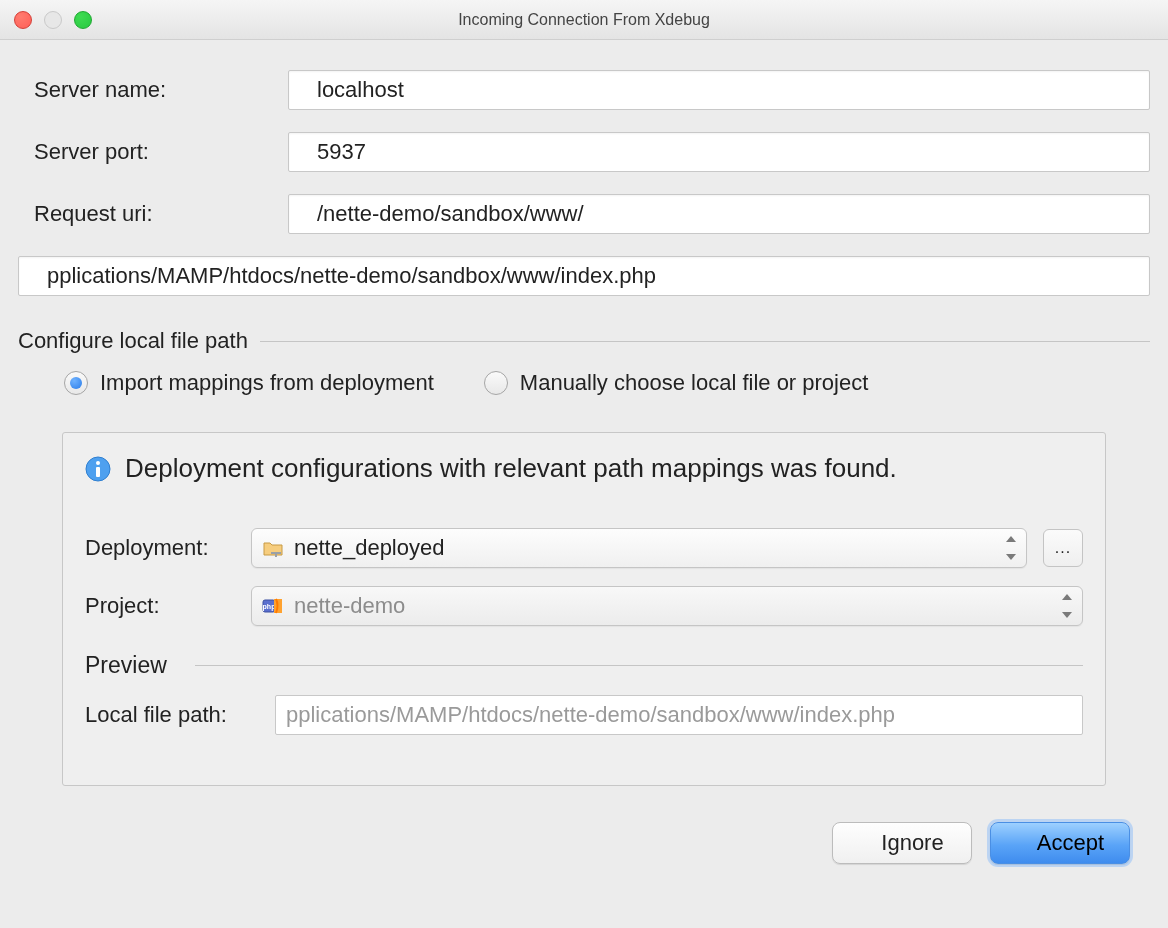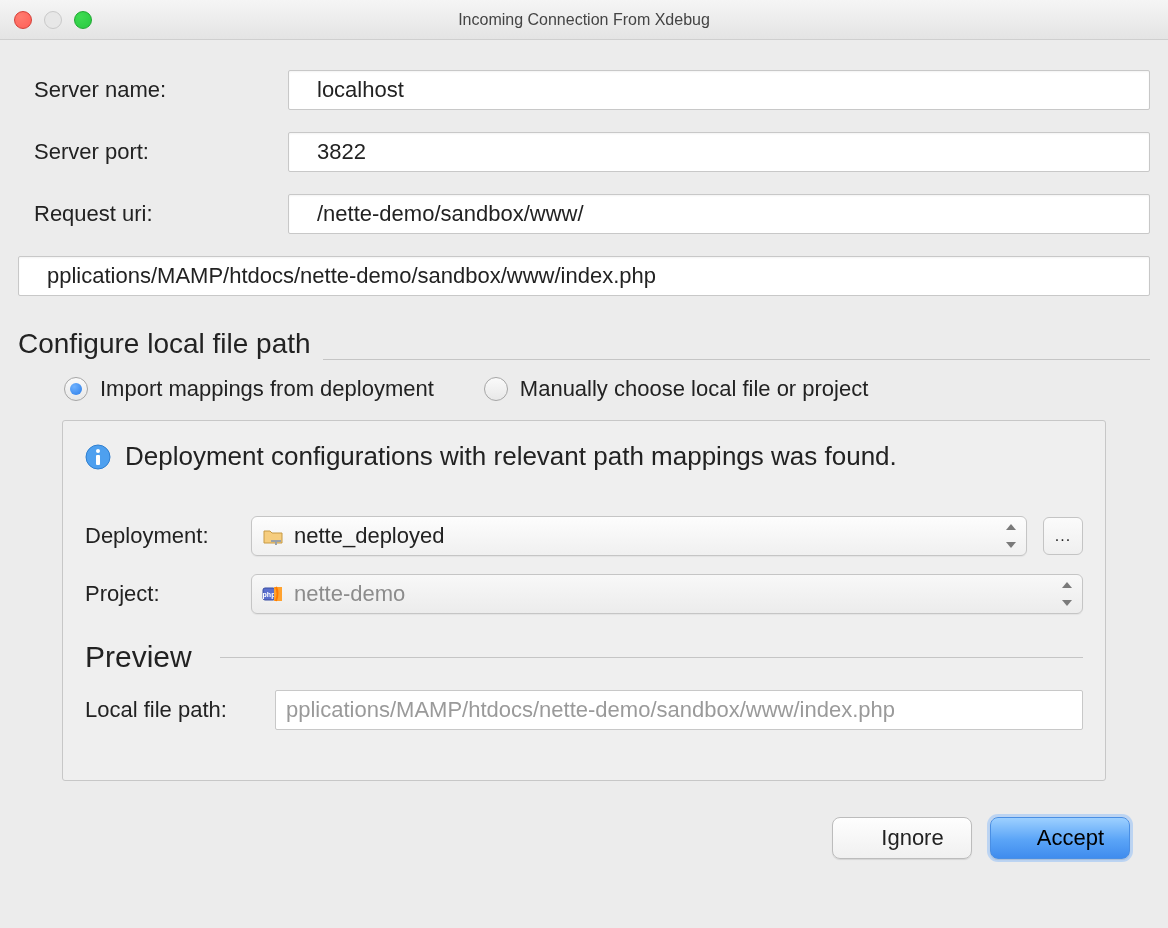--- a/index.html
+++ b/index.html
@@ -70,38 +70,38 @@
     color: #222;
     display: flex;
     align-items: center;
     overflow: hidden;
     white-space: nowrap;
   }
 
   
   .section-label {
     display: flex;
-    align-items: flex-end;
+    align-items: center;
     margin: 32px 0 16px 0;
-    font-size: 28px;
+    font-size: 22px;
   }
   .section-label .line {
     flex: 1;
     height: 1px;
     background: #c5c5c5;
     margin-left: 12px;
   }
 
   
   .radio-row {
     display: flex;
     gap: 50px;
     padding-left: 46px;
     font-size: 22px;
-    margin-bottom: 18px;
+    margin-bottom: 36px;
   }
   .radio-item {
     display: flex;
     align-items: center;
     gap: 12px;
   }
   .radio {
     width: 24px; height: 24px;
     border-radius: 50%;
     border: 1px solid #a6a6a6;
@@ -193,21 +193,21 @@
     align-items: center;
     justify-content: center;
     font-size: 16px;
     letter-spacing: 1px;
   }
 
   .preview-label {
     display: flex;
     align-items: center;
     margin: 26px 0 16px 0;
-    font-size: 30px;
+    font-size: 23px;
     gap: 16px;
   }
   .preview-label .line {
     flex: 1; height: 1px; background: #c5c5c5; margin-left: 12px;
   }
 
   .readonly-field {
     flex: 1;
     height: 40px;
     background: #fff;
@@ -269,21 +269,21 @@
   <div class="form-row">
     <div class="label">Server name:</div>
     <div class="text-field">
       <span>localhost</span>
     </div>
   </div>
 
   <div class="form-row">
     <div class="label">Server port:</div>
     <div class="text-field">
-      <span>3822</span>
+      <span>5937</span>
     </div>
   </div>
 
   <div class="form-row">
     <div class="label">Request uri:</div>
     <div class="text-field">
       <span>/nette-demo/sandbox/www/</span>
     </div>
   </div>
 

